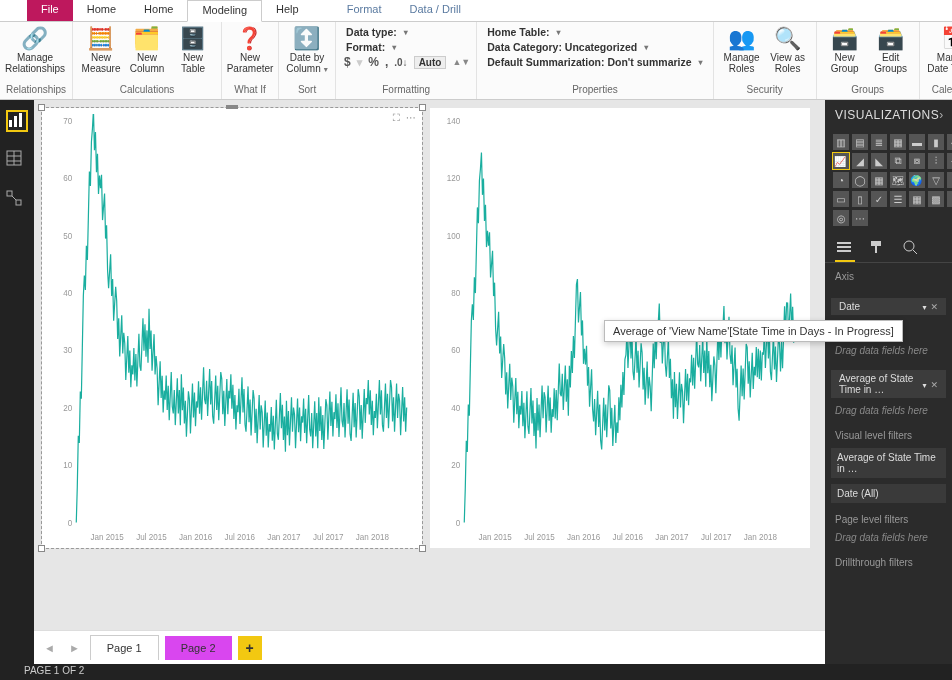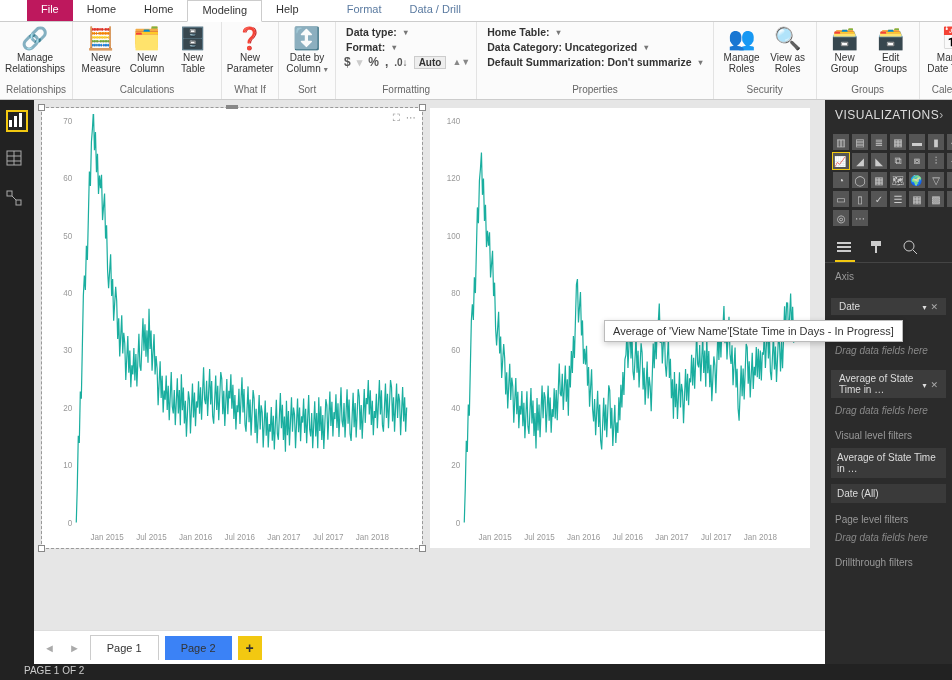--- a/index.html
+++ b/index.html
@@ -46,21 +46,21 @@
   .vis-title { font-size:9px; color:#888; margin-bottom:2px;}
   .vis-actions { position:absolute; top:4px; right:6px; display:flex; gap:6px; color:#888; font-size:10px;}
   .chart-area { flex:1; position:relative; }
   svg { width:100%; height:100%; }
   .axis-tick { font-size:8px; fill:#999; }
   .plot-line { fill:none; stroke:#1aae9f; stroke-width:1.2; }
   
   
   .page-tabs { height:34px; background:#fff; display:flex; align-items:center; border-top:1px solid #ddd; padding:0 6px; gap:6px;}
   .pt-arrow { color:#aaa; padding:0 4px; cursor:pointer;}
-  .page-tab { padding:6px 16px; background:#3b82f6; font-size:11px; cursor:pointer; }
+  .page-tab { padding:6px 16px; background:#d946ef; font-size:11px; cursor:pointer; }
   .page-tab.active { background:#fff; border:1px solid #ccc; border-bottom:none;}
   .page-add { width:24px; height:24px; background:#f2c811; display:flex; align-items:center; justify-content:center; font-size:14px; font-weight:bold; color:#333; cursor:pointer;}
   
   
   .status { height:28px; background:#222; color:#ccc; font-size:10px; padding:1px 24px;}
   
   
   .right-panel { width:127px; background:#2b2b2b; color:#ddd; display:flex; flex-direction:column; font-size:11px; overflow:hidden;}
   .panel-hdr { display:flex; justify-content:space-between; align-items:center; padding:8px 10px; font-size:12px; letter-spacing:0.5px;}
   .panel-hdr .chev { color:#aaa; }

